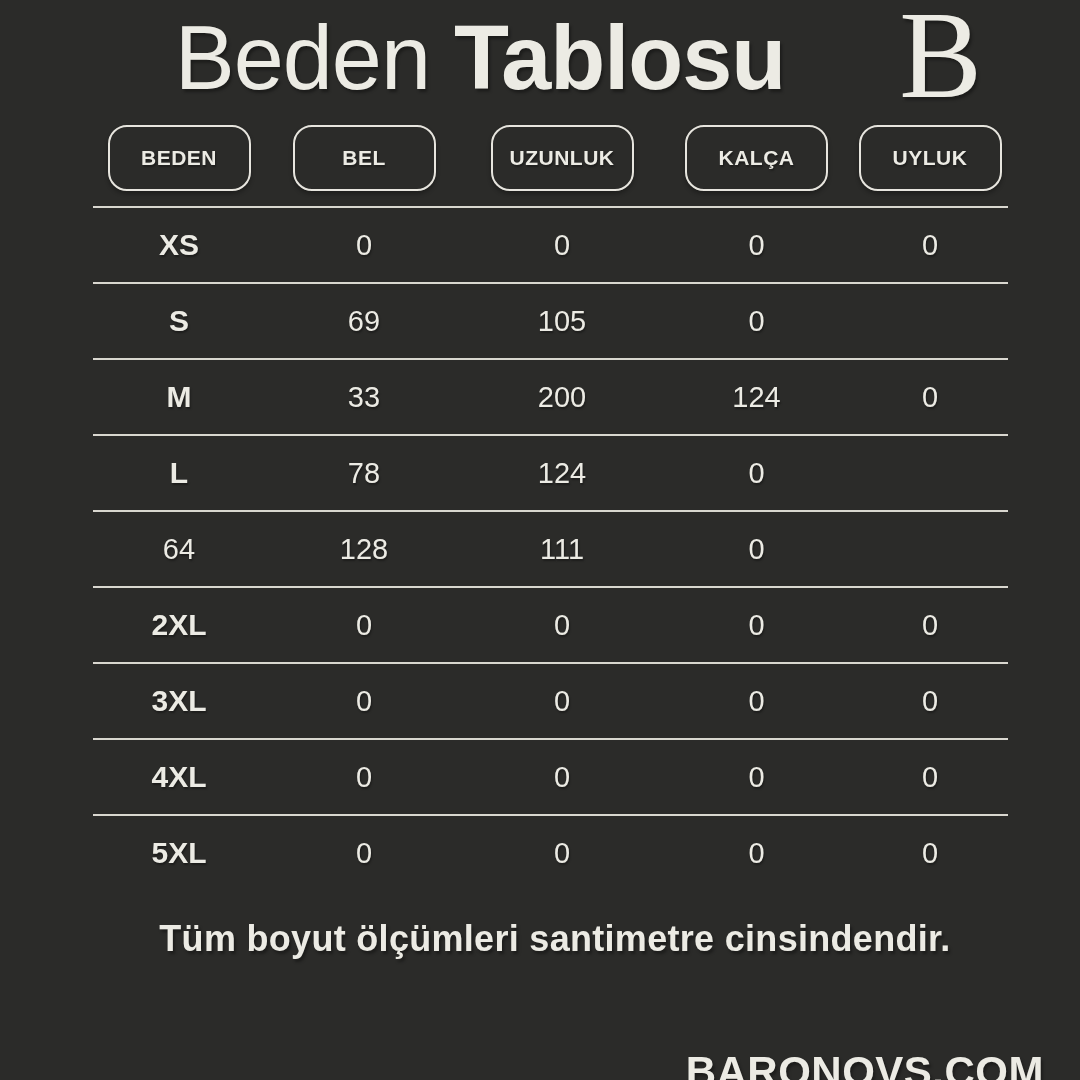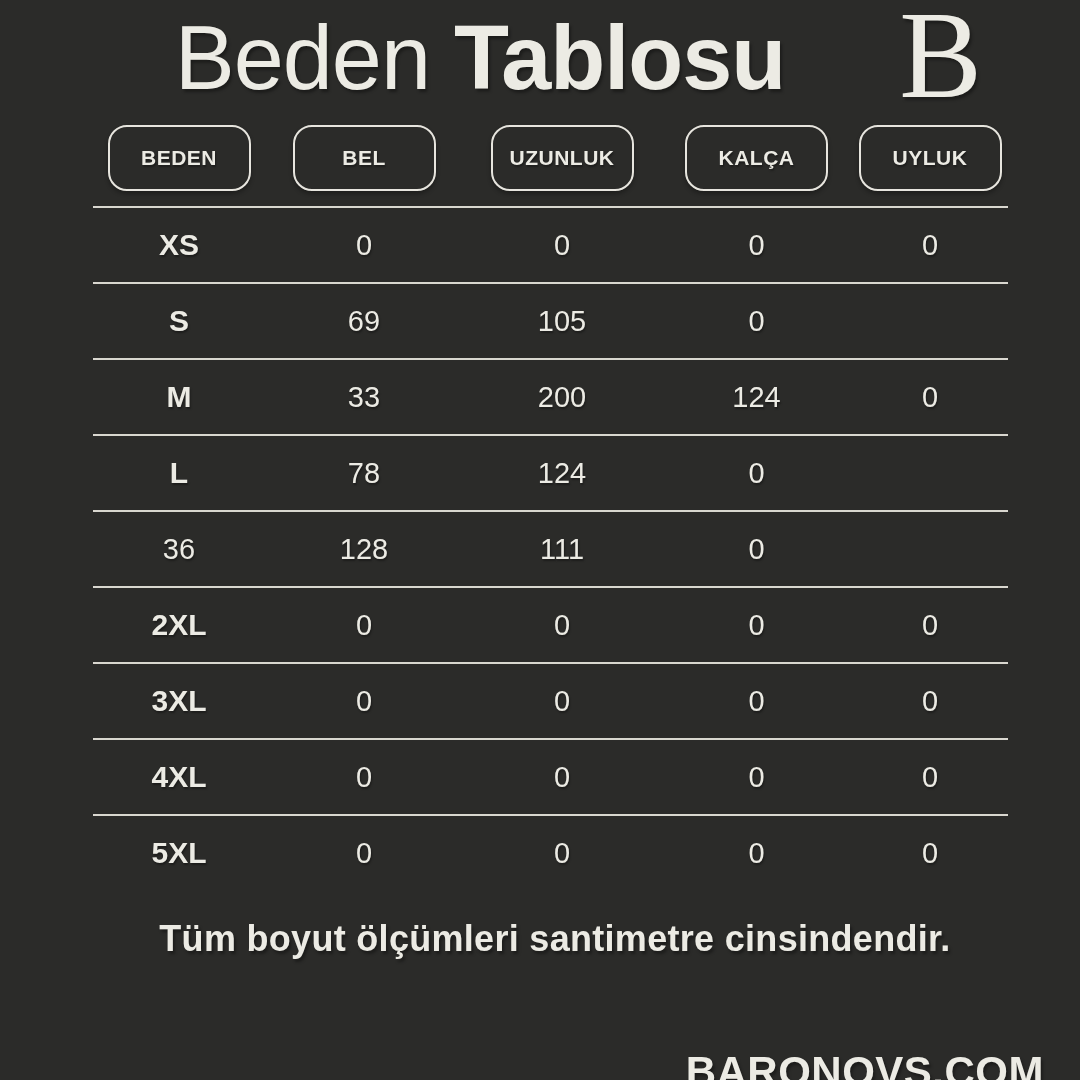--- a/index.html
+++ b/index.html
@@ -152,21 +152,21 @@
   </div>
 
   <div class="grid-row body-row">
     <div class="cell size">L</div>
     <div class="cell">78</div>
     <div class="cell">124</div>
     <div class="cell">0</div>
   </div>
 
   <div class="grid-row body-row">
-    <div class="cell">36</div>
+    <div class="cell">64</div>
     <div class="cell">128</div>
     <div class="cell">111</div>
     <div class="cell">0</div>
   </div>
 
   <div class="grid-row body-row">
     <div class="cell size">2XL</div>
     <div class="cell">0</div>
     <div class="cell">0</div>
     <div class="cell">0</div>

